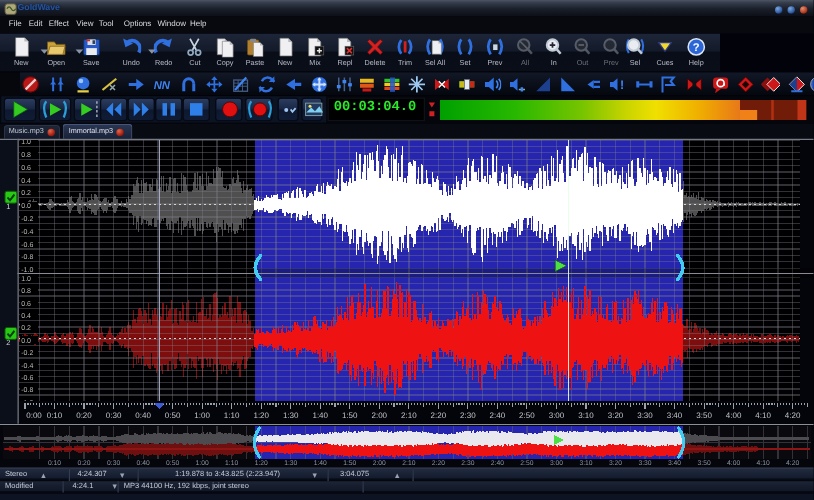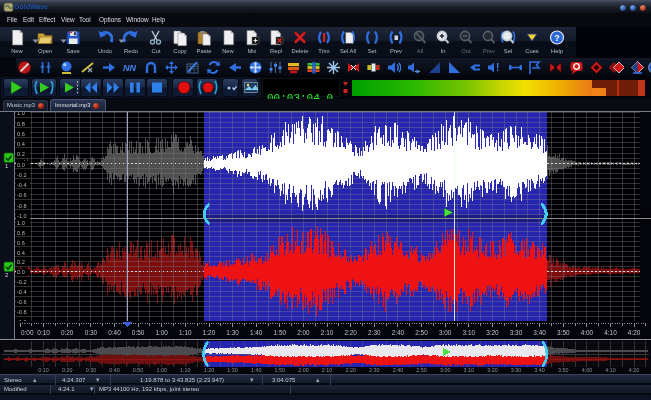--- a/index.html
+++ b/index.html
@@ -445,21 +445,21 @@
       </svg>
     </div>
     <div class="abs" style="left:241px;top:1px;width:17px;height:19px;border-radius:3px;background:linear-gradient(#2c3c60 0%,#1a2946 45%,#0e1830 55%,#101c36 100%);border:1px solid #060a14">
       <svg width="18" height="17">
         <rect x="2.5" y="3.5" width="13" height="10" fill="#223a60" stroke="#8aa" stroke-width="0.7"></rect>
         <path d="M3 11l4-4 3 3 3.5-4 3 5z" fill="#7fd0f0"></path>
         <circle cx="6" cy="6" r="1.2" fill="#f0e060"></circle>
       </svg>
     </div>
     <div class="abs" style="left:262px;top:1px;width:78px;height:19px;background:#000;border:1px solid #0d1118"></div>
-    <div class="abs" style="left:267px;top:15px;font-family:'Liberation Mono',monospace;font-size:11px;font-weight:normal;color:#2ae82a;letter-spacing:0px">00:03:04.0</div>
+    <div class="abs" style="left:267px;top:3px;font-family:'Liberation Mono',monospace;font-size:11px;font-weight:bold;color:#2ae82a;letter-spacing:0px">00:03:04.0</div>
     <svg width="8" height="14" style="position:absolute;left:342px;top:4px">
       <path d="M1 1h5l-2.5 4z" fill="#d02020"></path>
       <rect x="1.5" y="8" width="4" height="4" fill="#d02020"></rect>
     </svg>
     <div class="abs" style="left:352px;top:2.5px;width:293px;height:16px;background:#180802"></div>
     <div class="abs" style="left:352px;top:2.5px;width:240px;height:16px;background:linear-gradient(90deg,#00a000 0%,#28b800 25%,#7ac400 48%,#c8d400 62%,#f0e000 72%,#f0b000 86%,#e87818 100%)"></div>
     <div class="abs" style="left:592px;top:10.5px;width:14px;height:8px;background:#f08018"></div>
     <div class="abs" style="left:592px;top:2.5px;width:53px;height:8px;background:#701c08"></div>
     <div class="abs" style="left:606px;top:10.5px;width:39px;height:8px;background:#701c08"></div>
     <div class="abs" style="left:617px;top:2.5px;width:2px;height:16px;background:#b03010"></div>

